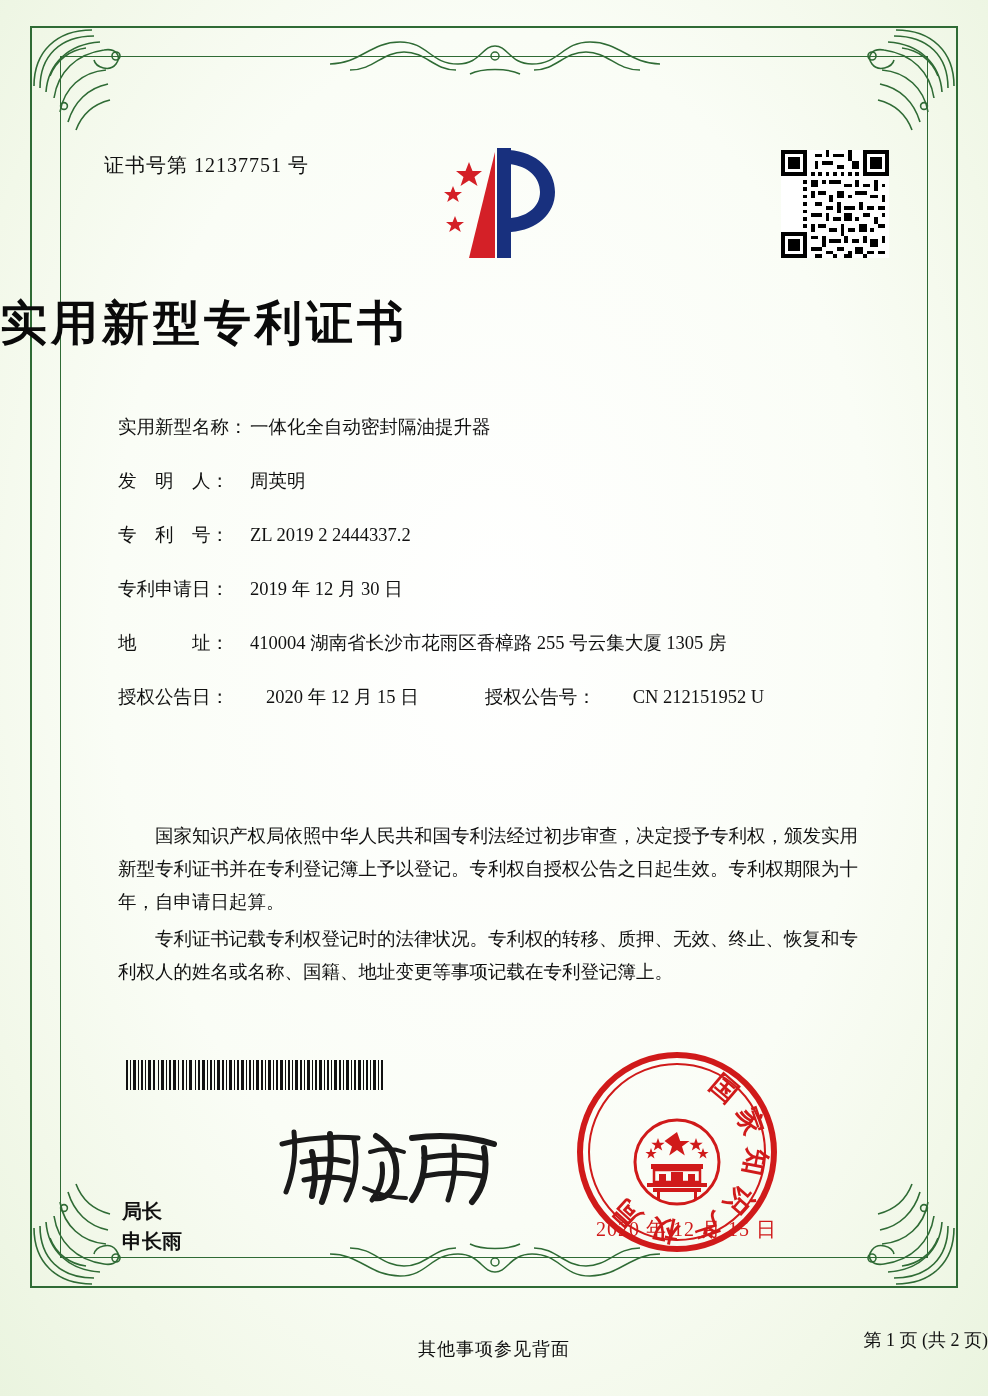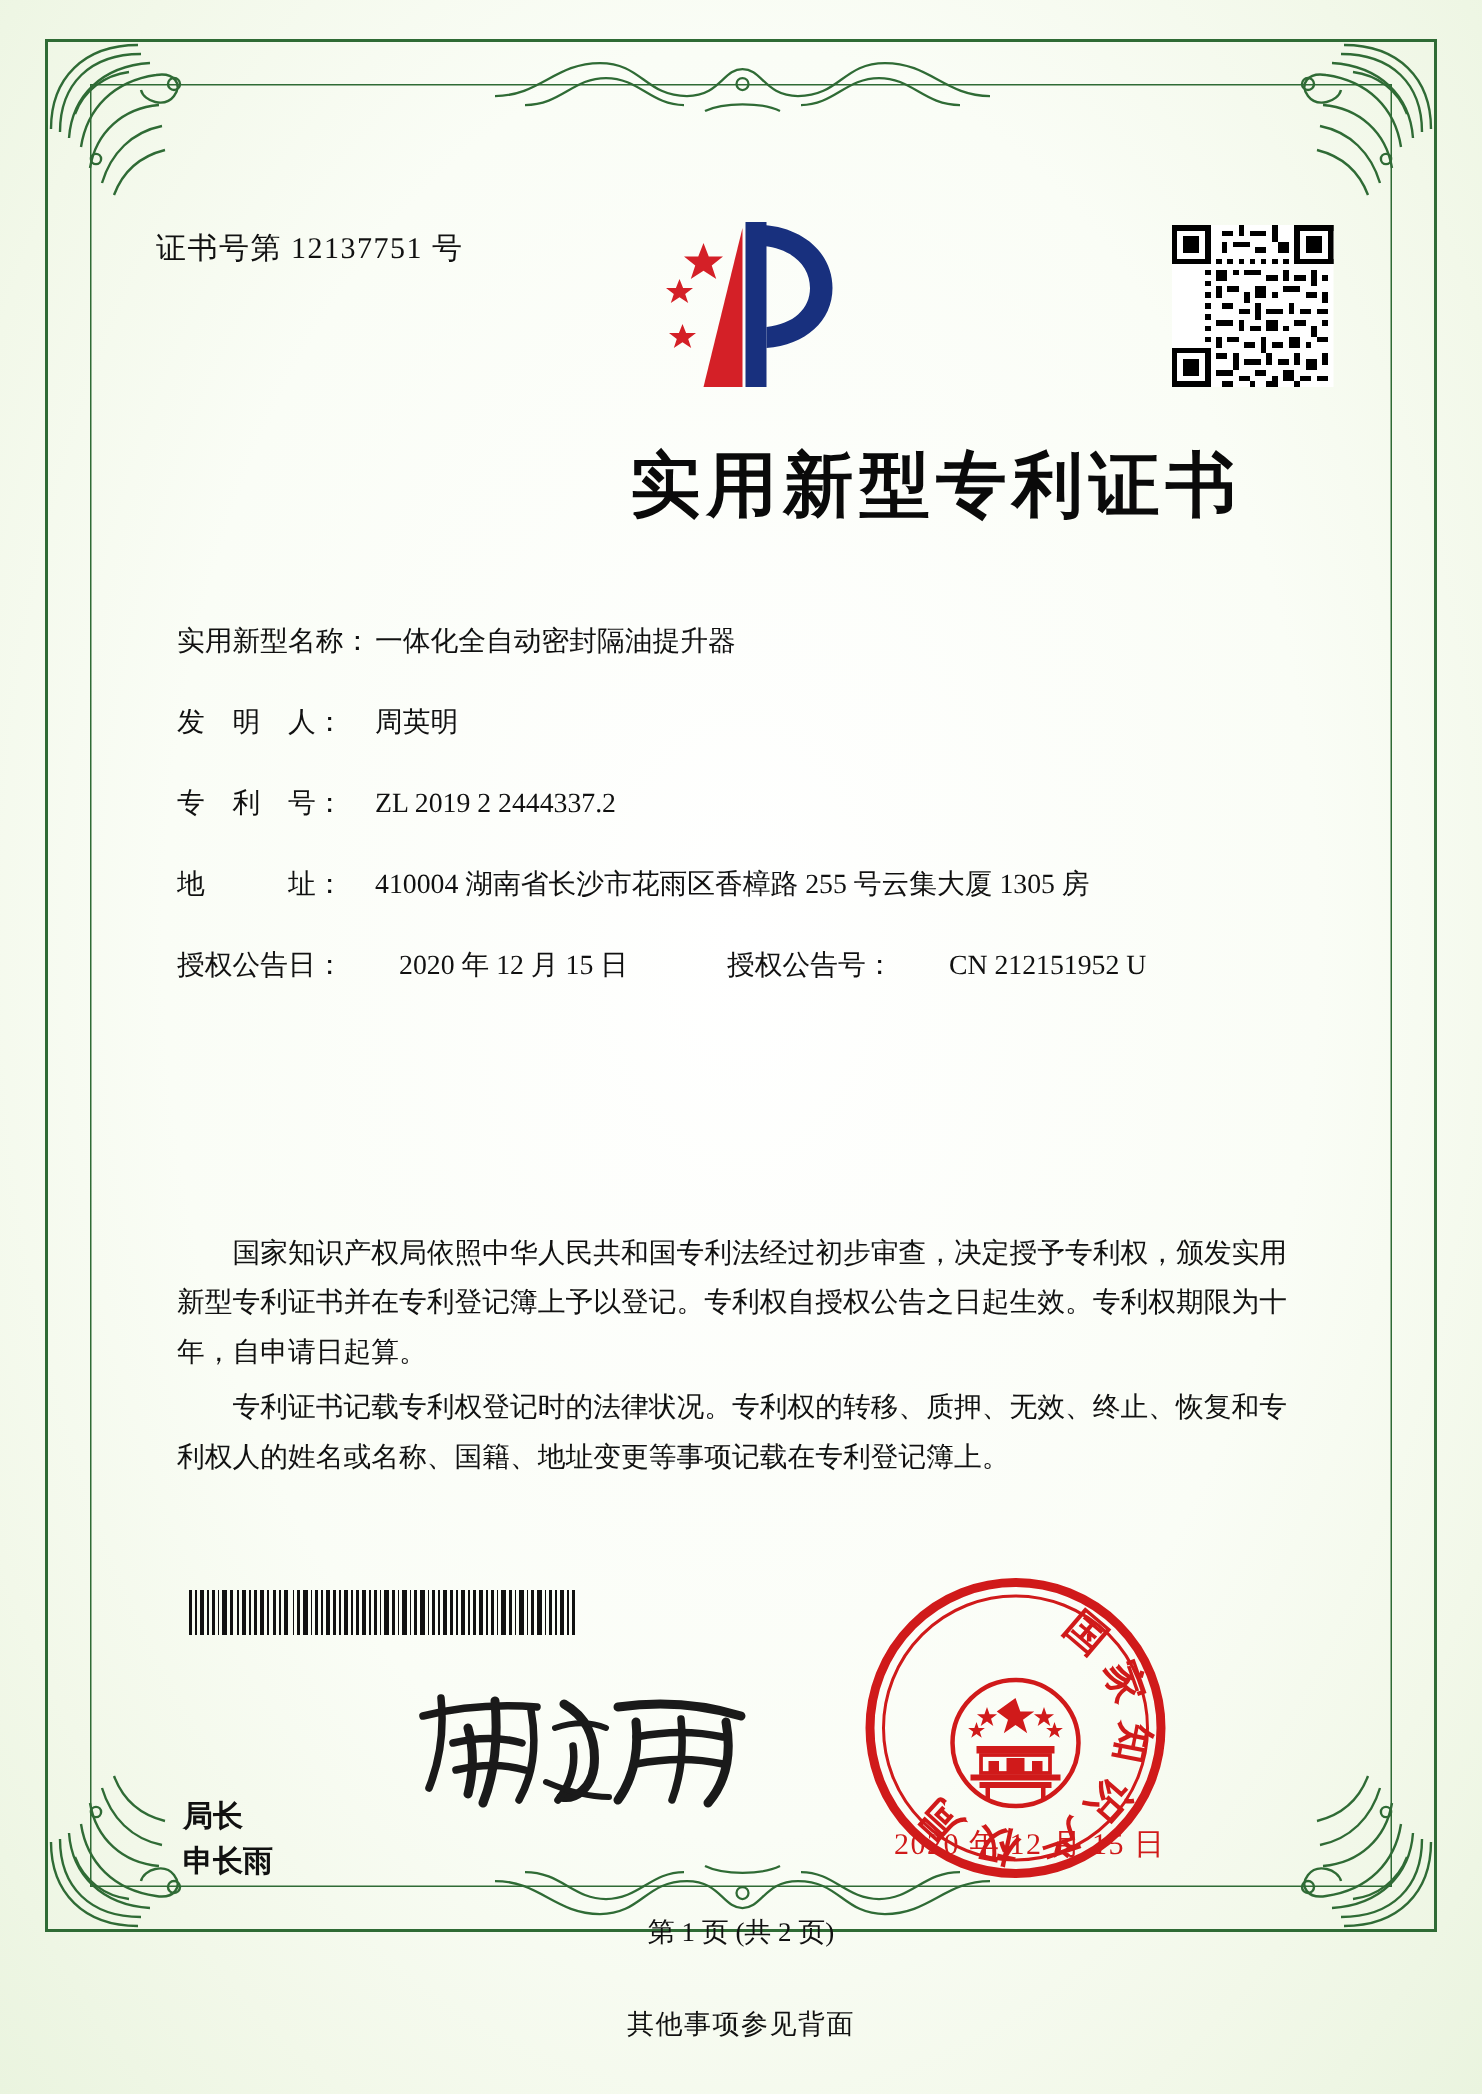--- a/index.html
+++ b/index.html
@@ -33,21 +33,21 @@
   .cert-no{
     position:absolute;left:104px;top:152px;
     font-size:20px;letter-spacing:1px;color:#111;
     white-space:nowrap;
   }
   .logo{position:absolute;left:425px;top:140px;width:145px;height:125px;}
   .qr{position:absolute;left:781px;top:150px;width:108px;height:108px;}
 
   
   .title{
-    position:absolute;left:0;top:292px;width:828px;text-align:right;
+    position:absolute;left:0;top:292px;width:828px;text-align:left;
     font-size:47px;font-weight:bold;letter-spacing:4px;color:#0a0a0a;
     font-family:"DejaVu Serif","Liberation Serif",serif;
   }
 
   
   .fields{
     position:absolute;left:118px;top:414px;width:760px;
     font-size:18.5px;color:#111;
   }
   .field{
@@ -87,21 +87,21 @@
     position:absolute;left:575px;top:1050px;width:205px;height:205px;
   }
   .seal-date{
     position:absolute;left:596px;top:1216px;
     font-size:20px;color:#d01a1a;letter-spacing:1px;
     font-family:"Liberation Serif",serif;
   }
 
   
   .page-num{
-    position:absolute;left:0;top:1276px;width:988px;text-align:center;
+    position:absolute;left:0;top:1328px;width:988px;text-align:right;
     font-size:18px;color:#111;
   }
   .back-note{
     position:absolute;left:0;top:1337px;width:988px;text-align:center;
     font-size:18px;color:#111;letter-spacing:1px;
   }
 </style>
 </head>
 <body>
 
@@ -320,20 +320,24 @@
     <div class="field">
       <span class="f-label">发　明　人：</span>
       <span class="f-value">周英明</span>
     </div>
 
     <div class="field">
       <span class="f-label">专　利　号：</span>
       <span class="f-value">ZL 2019 2 2444337.2</span>
     </div>
 
+    <div class="field">
+      <span class="f-label">专利申请日：</span>
+      <span class="f-value">2019 年 12 月 30 日</span>
+    </div>
 
 
     <div class="field">
       <span class="f-label">地　　　址：</span>
       <span class="f-value">410004 湖南省长沙市花雨区香樟路 255 号云集大厦 1305 房</span>
     </div>
 
     <div class="field">
       <span class="field-inline">
         <span>授权公告日：</span>

